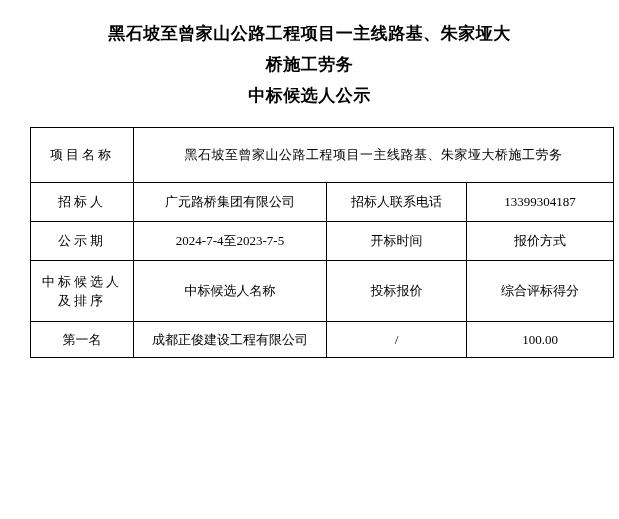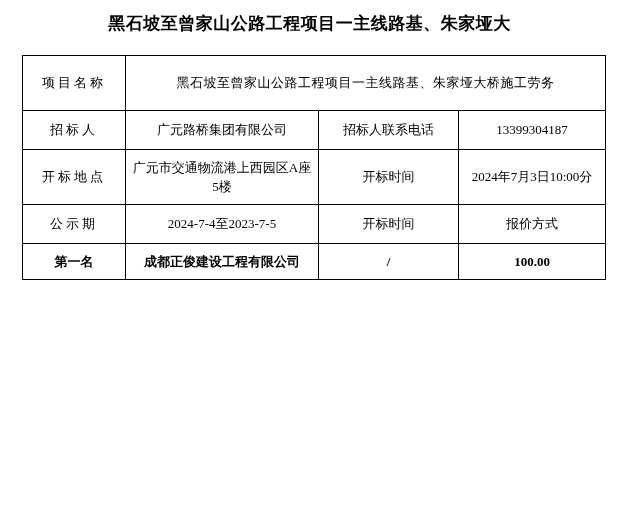--- a/index.html
+++ b/index.html
@@ -18,28 +18,28 @@
     width: 619px;
     height: 519px;
     position: relative;
     box-sizing: border-box;
   }
   .doc-title {
     text-align: center;
     font-size: 17px;
     font-weight: bold;
     line-height: 31px;
-    padding-top: 8px;
+    padding-top: 18px;
     letter-spacing: 0.5px;
   }
   .doc-title .line {
     display: block;
   }
   .table-wrap {
-    margin: 16px 18px 0 22px;
+    margin: 16px 18px 0 30px;
   }
   table.main {
     border-collapse: collapse;
     width: 583px;
     table-layout: fixed;
   }
   table.main td {
     border: 1px solid #000000;
     text-align: center;
     vertical-align: middle;
@@ -63,30 +63,31 @@
     height: 46px;
   }
   td.row-h {
     height: 30px;
   }
   td.head-row {
     height: 52px;
   }
   td.rank-row {
     height: 27px;
-    font-weight: bold;
   }
 </style>
 </head>
 <body>
 
 <div class="page">
 
   <div class="doc-title">
     <span class="line">黑石坡至曾家山公路工程项目一主线路基、朱家垭大</span>
+    <span class="line">桥施工劳务</span>
+    <span class="line">中标候选人公示</span>
   </div>
 
   <div class="table-wrap">
     <table class="main">
       <colgroup>
         <col style="width:103px">
         <col style="width:193px">
         <col style="width:140px">
         <col style="width:147px">
       </colgroup>
@@ -95,30 +96,30 @@
           <td class="label tall">项目名称</td>
           <td class="big-title" colspan="3">黑石坡至曾家山公路工程项目一主线路基、朱家垭大桥施工劳务</td>
         </tr>
         <tr>
           <td class="label row-h">招标人</td>
           <td class="row-h">广元路桥集团有限公司</td>
           <td class="row-h">招标人联系电话</td>
           <td class="row-h">13399304187</td>
         </tr>
         <tr>
-          <td class="label tall">开标地点</td>
-          <td class="tall">广元市交通物流港上西园区A座5楼</td>
-          <td class="tall">开标时间</td>
-          <td class="tall">2024年7月3日10:00分</td>
-        </tr>
-        <tr>
           <td class="label row-h">公示期</td>
           <td class="row-h">2024-7-4至2023-7-5</td>
           <td class="row-h">开标时间</td>
           <td class="row-h">报价方式</td>
+        </tr>
+        <tr>
+          <td class="label head-row">中标候选人及排序</td>
+          <td class="head-row">中标候选人名称</td>
+          <td class="head-row">投标报价</td>
+          <td class="head-row">综合评标得分</td>
         </tr>
         <tr>
           <td class="rank-row">第一名</td>
           <td class="rank-row">成都正俊建设工程有限公司</td>
           <td class="rank-row">/</td>
           <td class="rank-row">100.00</td>
         </tr>
       </tbody>
     </table>
   </div>

